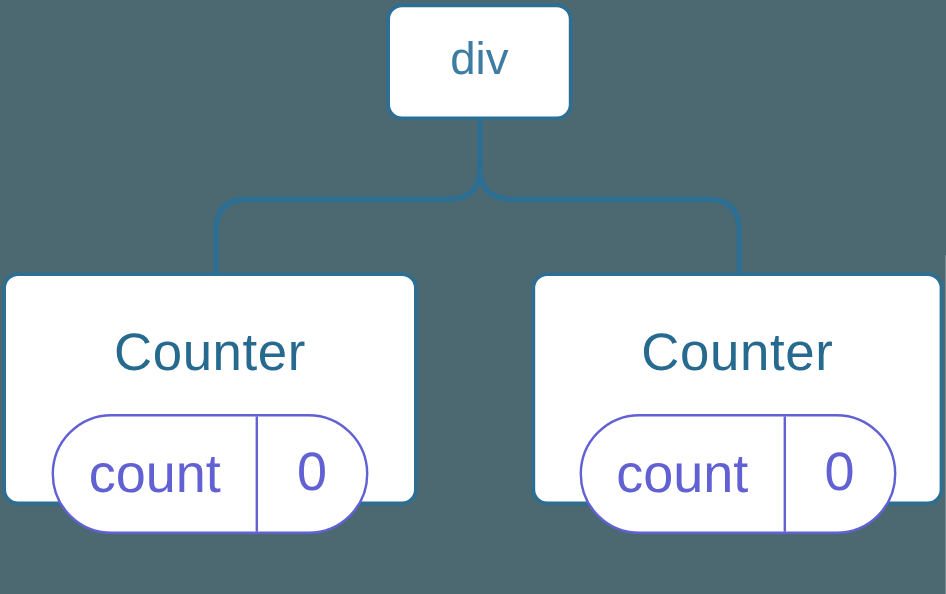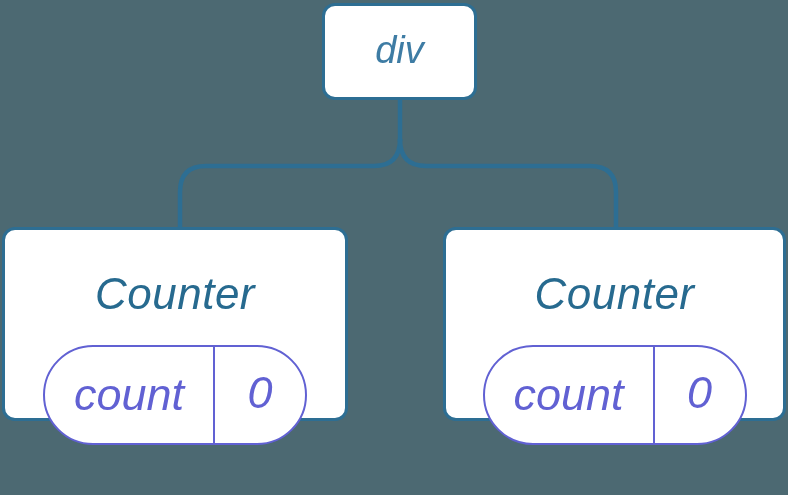--- a/index.html
+++ b/index.html
@@ -2,21 +2,20 @@
 <html style="--background: #4C6972; --line: #2D6E93; --node-bg: #FFFFFF; --root-label: #3E7CA4; --component-label: #276A8F; --state: #6161D3;"><head>
 <meta charset="utf-8">
 <style>
   html,body{margin:0;padding:0;}
   .stage{
     position:relative;
     width:788px;height:495px;
     background:var(--background,#4C6972);
     font-family:"Liberation Sans", sans-serif;
     overflow:hidden;
-    font-style:italic;
   }
   .connectors{
     position:absolute;left:0;top:0;width:788px;height:495px;
     pointer-events:none;
   }
   .connectors path{
     stroke:var(--line,#2D6E93);
     stroke-width:4.5;
     fill:none;
   }

